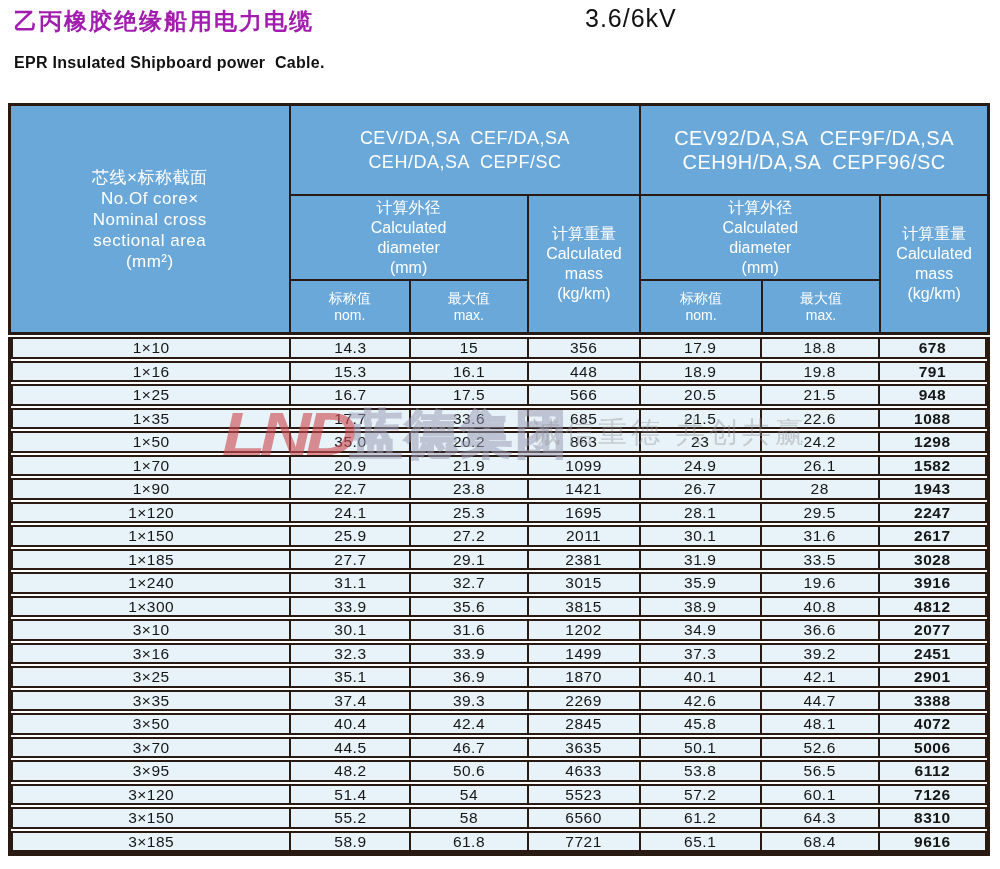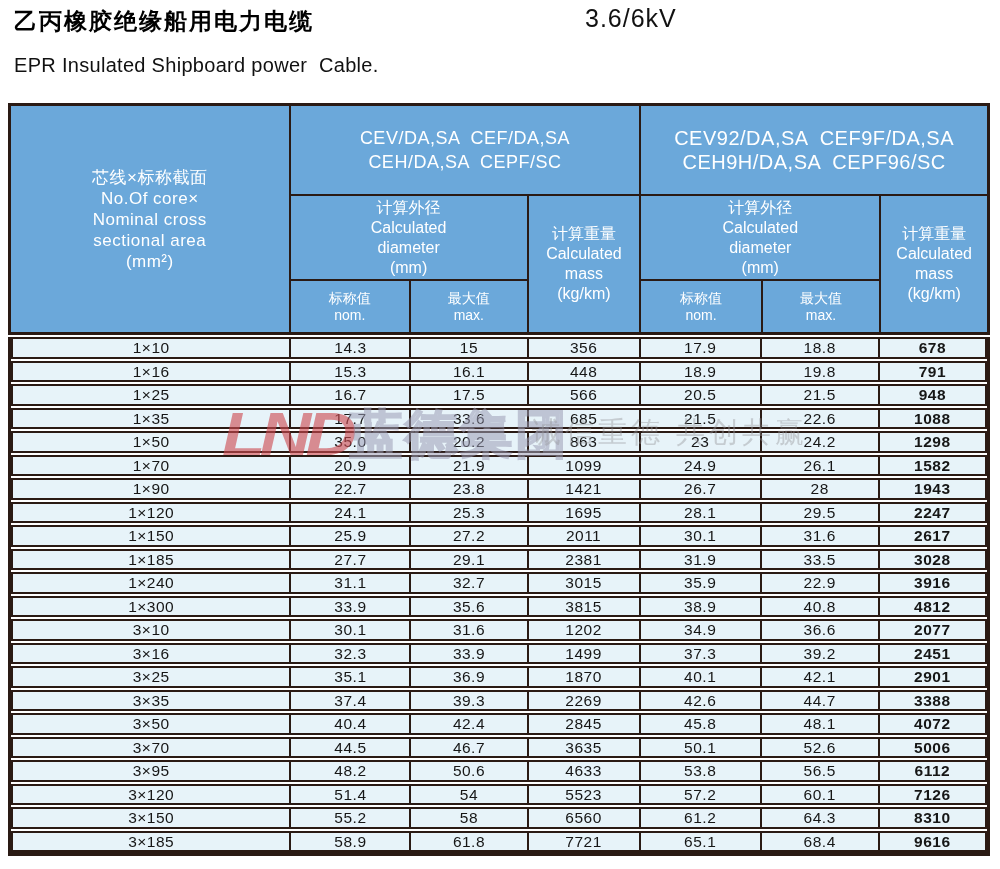--- a/index.html
+++ b/index.html
@@ -5,23 +5,23 @@
   :root{
     --line:#2a1a14;
     --head-blue:#6ba8da;
     --row-bg:#e7f3f9;
     --ink:#161616;
   }
   *{margin:0;padding:0;box-sizing:border-box;}
   html,body{width:1000px;height:869px;background:#fff;overflow:hidden;}
   body{font-family:"Liberation Sans","DejaVu Sans",sans-serif;color:var(--ink);position:relative;}
 
-  .title-cn{position:absolute;left:14px;top:6px;font-size:23px;font-weight:bold;letter-spacing:2px;color:#000000;}
+  .title-cn{position:absolute;left:14px;top:6px;font-size:23px;font-weight:bold;letter-spacing:2px;color:#a21caf;}
   .voltage{position:absolute;left:585px;top:4px;font-size:25px;color:#111;letter-spacing:1px;}
-  .subtitle{position:absolute;left:14px;top:54px;font-size:20px;color:#111;white-space:pre;letter-spacing:0.3px;}
+  .subtitle{position:absolute;left:14px;top:54px;font-size:16px;color:#111;white-space:pre;letter-spacing:0.3px;font-weight:bold;}
 
   .table-wrap{position:absolute;left:8px;top:103px;width:982px;}
 
   .grid7{display:grid;grid-template-columns:283fr 122fr 119fr 114fr 123fr 120fr 107fr;}
 
   .thead{border:3px solid var(--line);grid-template-rows:90px 85px 51px;display:grid;
          grid-template-columns:283fr 122fr 119fr 114fr 123fr 120fr 107fr;background:var(--head-blue);}
   .hc{background:var(--head-blue);color:#fff;display:flex;align-items:center;justify-content:center;
       text-align:center;white-space:pre;line-height:20px;}
   .h-col1{grid-column:1;grid-row:1/4;border-right:2px solid var(--line);font-size:17px;line-height:21px;letter-spacing:0.5px;}
@@ -183,21 +183,21 @@
         <div class="td">31.9</div>
         <div class="td">33.5</div>
         <div class="td">3028</div>
       </div>
       <div class="trow grid7">
         <div class="td">1×240</div>
         <div class="td">31.1</div>
         <div class="td">32.7</div>
         <div class="td">3015</div>
         <div class="td">35.9</div>
-        <div class="td">22.9</div>
+        <div class="td">19.6</div>
         <div class="td">3916</div>
       </div>
       <div class="trow grid7">
         <div class="td">1×300</div>
         <div class="td">33.9</div>
         <div class="td">35.6</div>
         <div class="td">3815</div>
         <div class="td">38.9</div>
         <div class="td">40.8</div>
         <div class="td">4812</div>

